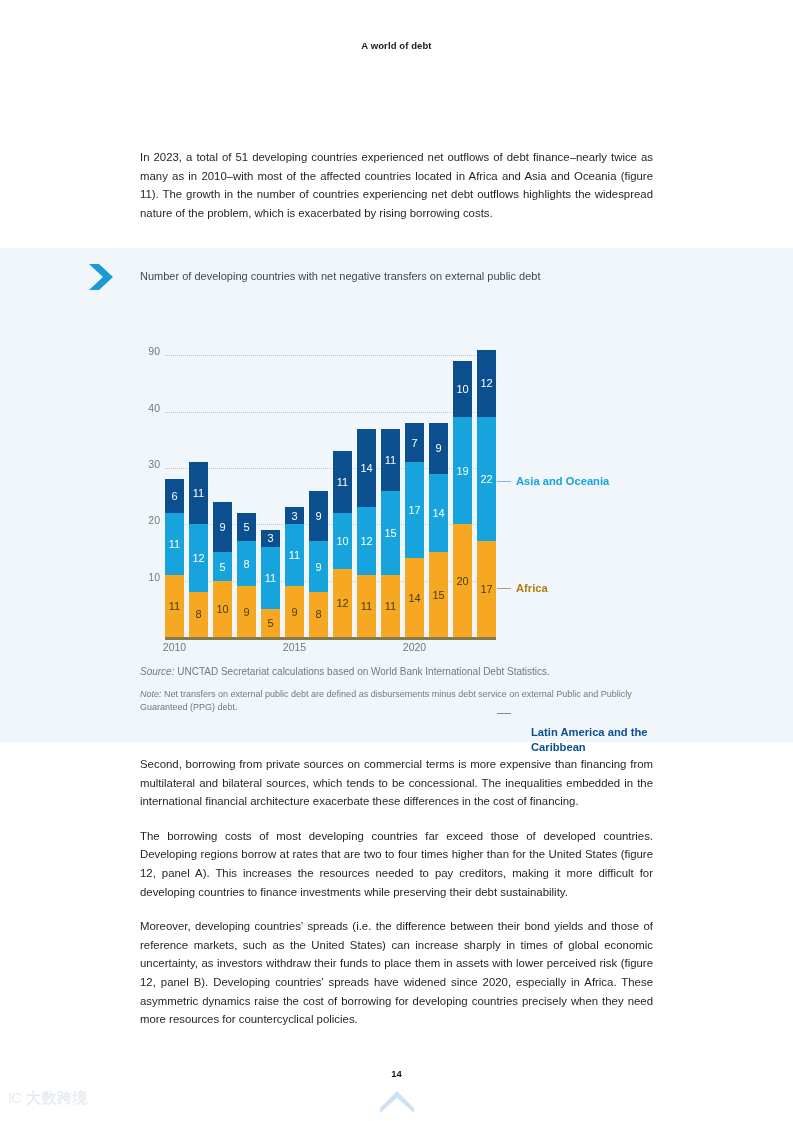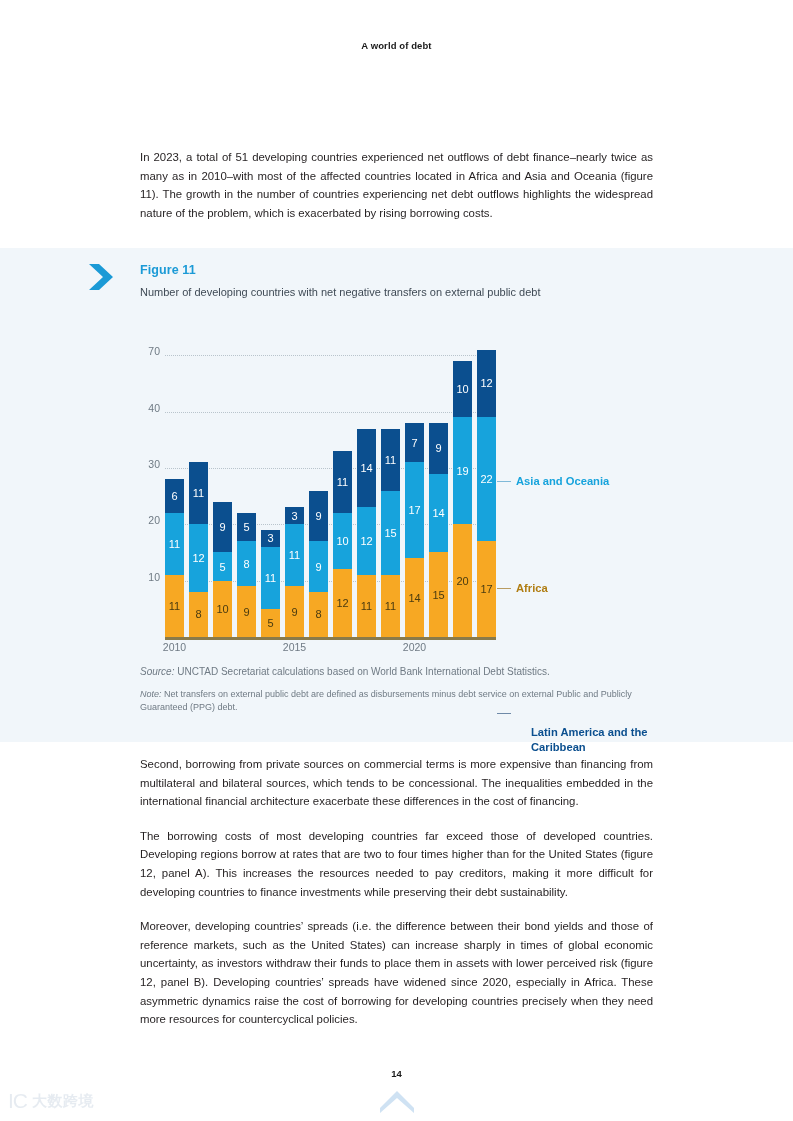--- a/index.html
+++ b/index.html
@@ -248,21 +248,21 @@
   .watermark {
     position: absolute;
     left: 8px;
     top: 1090px;
     display: flex;
     align-items: center;
     gap: 5px;
     opacity: .5;
   }
   .wm-mark {
-    font-size: 21px;
+    font-size: 15px;
     font-weight: normal;
     color: #cfd9e4;
     letter-spacing: -1px;
     line-height: 1;
   }
   .wm-text {
     font-size: 15px;
     font-weight: bold;
     color: #cfd9e4;
     letter-spacing: .5px;
@@ -282,39 +282,38 @@
 
 <div class="figure-band"></div>
 
 <div class="fig-arrow">
   <svg width="26" height="30" viewBox="0 0 26 30">
     <polygon points="1,2 11,2 25,15 11,28 1,28 15,15" fill="#1b9ad6"></polygon>
   </svg>
 </div>
 
 <div class="fig-head">
-  <div class="fig-number">Figure 11</div>
   <div class="fig-subtitle">Number of developing countries with net negative transfers on external public debt</div>
 </div>
 
 <div class="chart-wrap">
   <div class="plot">
     <div id="gridlines">
         <div class="gridline" style="top: 236.654px;"></div>
         <div class="gridline" style="top: 180.308px;"></div>
         <div class="gridline" style="top: 123.962px;"></div>
         <div class="gridline" style="top: 67.6154px;"></div>
         <div class="gridline" style="top: 11.2692px;"></div>
       </div>
     <div id="yticks">
         <div class="ytick" style="top: 232.654px;">10</div>
         <div class="ytick" style="top: 176.308px;">20</div>
         <div class="ytick" style="top: 119.962px;">30</div>
         <div class="ytick" style="top: 63.6154px;">40</div>
-        <div class="ytick" style="top: 7.26923px;">70</div>
+        <div class="ytick" style="top: 7.26923px;">90</div>
       </div>
     <div class="bars" id="bars">
         <div class="bar">
           <div class="seg seg-lac" style="height: 33.8077px;">6</div>
           <div class="seg seg-asia" style="height: 61.9808px;">11</div>
           <div class="seg seg-africa" style="height: 61.9808px;">11</div>
         </div>
         <div class="bar">
           <div class="seg seg-lac" style="height: 61.9808px;">11</div>
           <div class="seg seg-asia" style="height: 67.6154px;">12</div>

